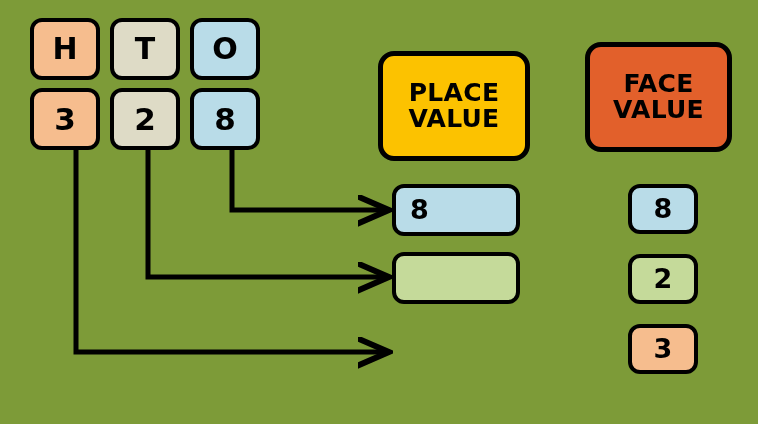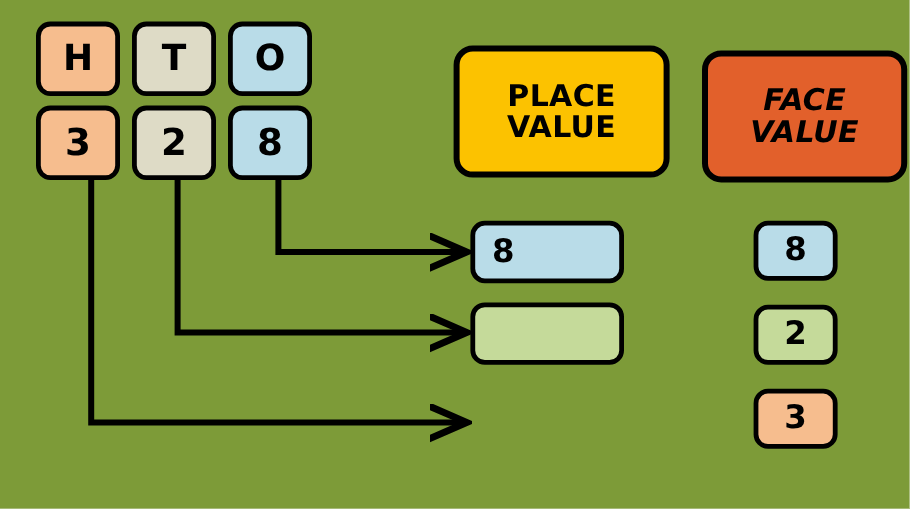--- a/index.html
+++ b/index.html
@@ -100,25 +100,25 @@
   <div class="box digit-cell c-peach" style="left:30px;  top:88px;">
     <span>3</span>
   </div>
   <div class="box digit-cell c-beige" style="left:110px; top:88px;">
     <span>2</span>
   </div>
   <div class="box digit-cell c-blue" style="left:190px; top:88px;">
     <span>8</span>
   </div>
 
-  <div class="box title-box c-yellow" style="left:378px; top:38px; width:180px; height:110px;">
+  <div class="box title-box c-yellow" style="left:378px; top:51px; width:152px; height:110px;">
     <span>PLACE</span>
     <span>VALUE</span>
   </div>
-  <div class="box title-box c-red" style="left:585px; top:42px; width:171px; height:110px;font-style:italic;">
+  <div class="box title-box c-red" style="left:585px; top:42px; width:147px; height:110px;">
     <span>FACE</span>
     <span>VALUE</span>
   </div>
 
   <div class="box pv-box c-blue" style="left:392px; top:184px;">
     <span>8</span>
   </div>
   <div class="box pv-box c-green" style="left:392px; top:252px;">
     <span></span>
   </div>

